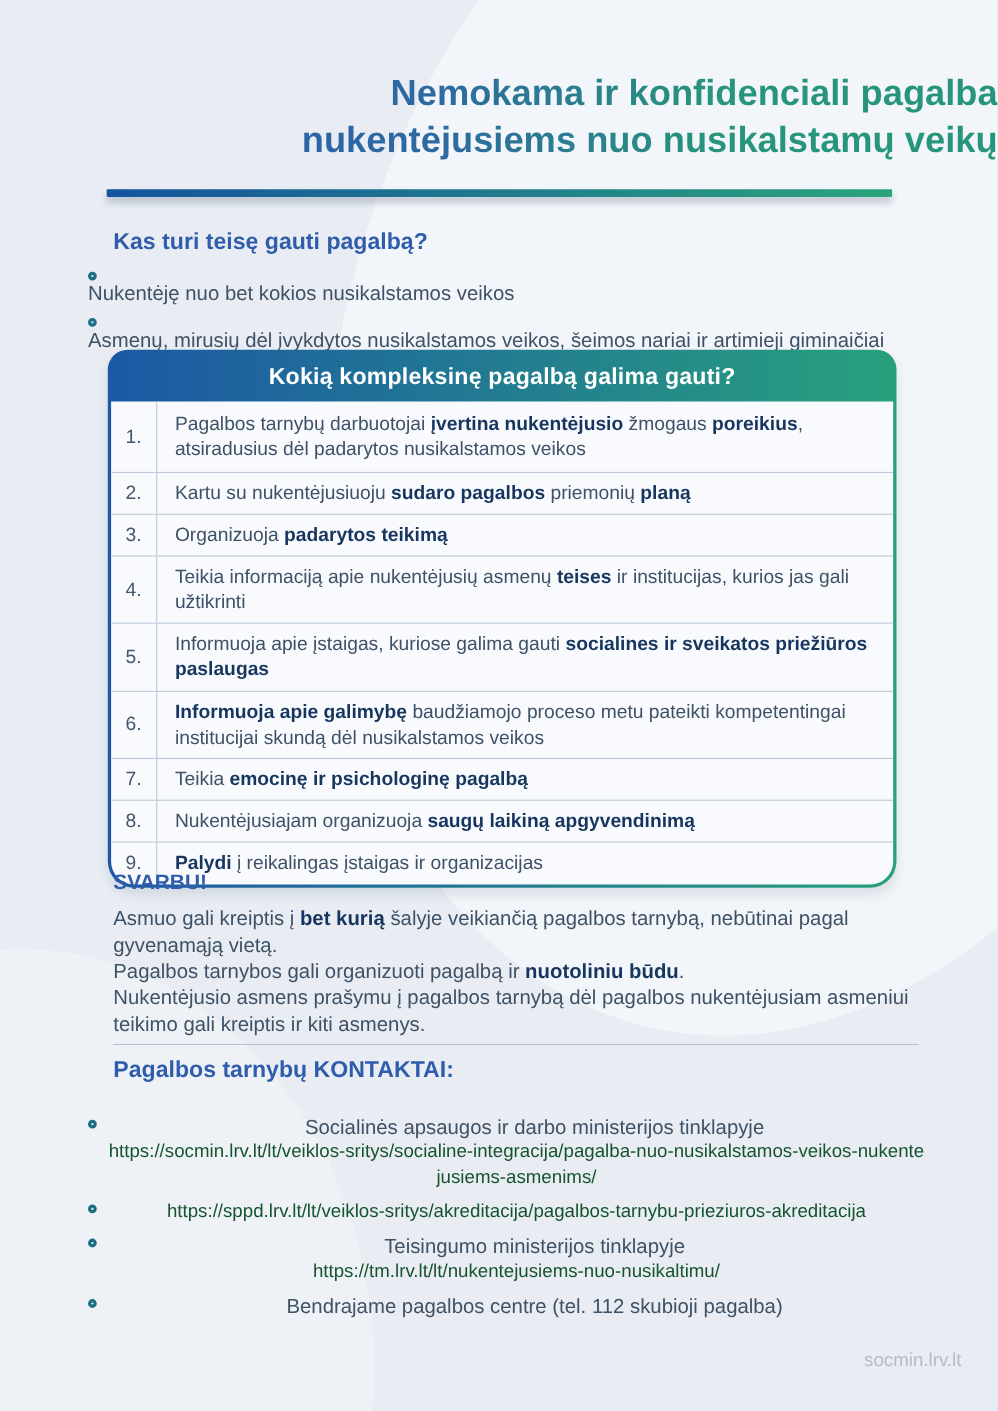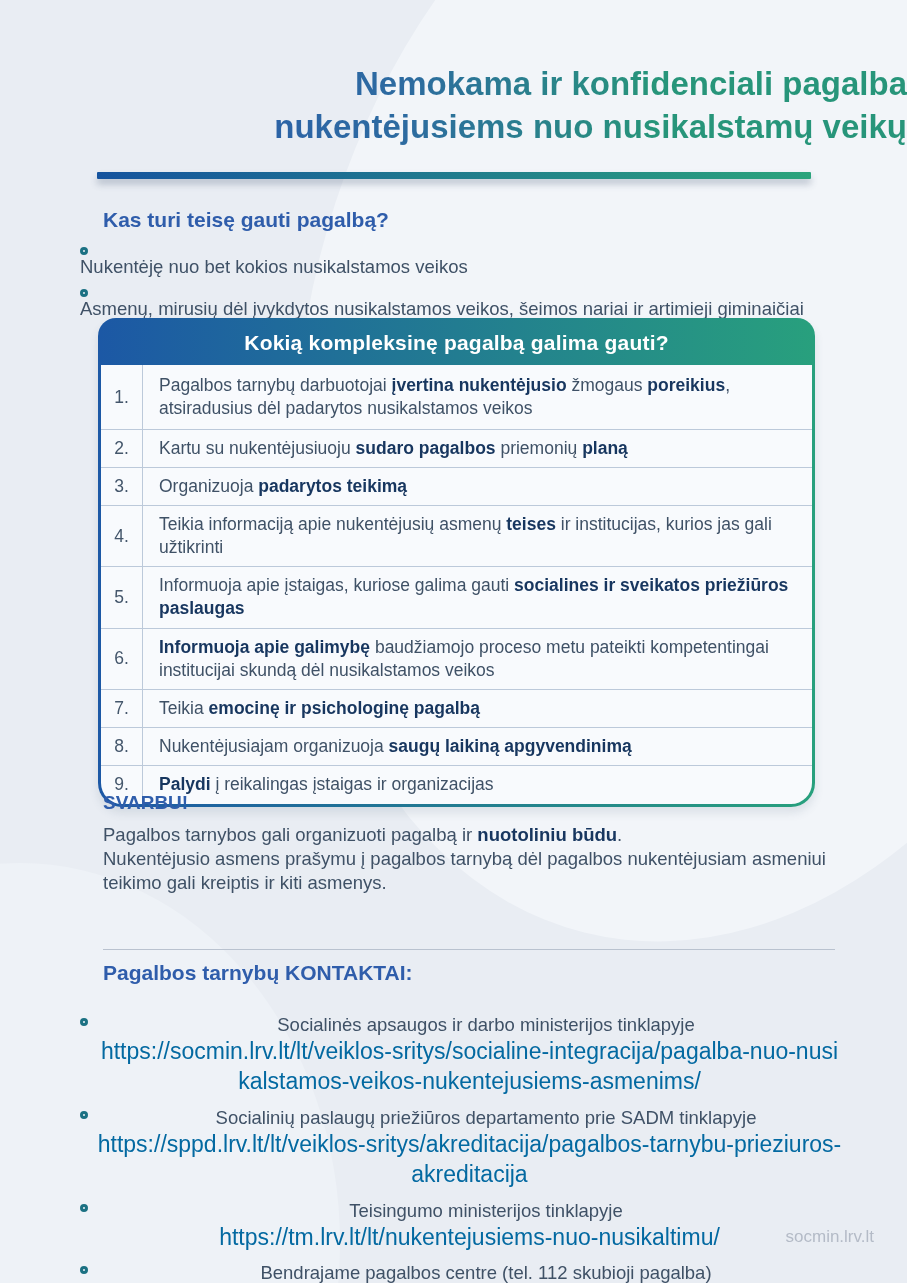--- a/index.html
+++ b/index.html
@@ -87,21 +87,21 @@
   }
 
   
   .contacts { position:absolute; left:80px; top:961px; width:795px; }
   .contacts h2 { margin-left:23px; margin-bottom:28px; }
   .citem { display:flex; align-items:flex-start; margin-bottom:9px; }
   .citem .ring { margin-top:5px; }
   .cbody { flex:1 1 auto;text-align:center; }
   .clabel { font-size:18.5px; line-height:1.25; }
   .curl {
-    font-size:23px; line-height:1.32; color:#0369a1;
+    font-size:17px; line-height:1.32; color:#14532d;
     word-break:break-all; width:745px; max-width:100%;
     text-decoration:none; display:block; cursor:pointer;
   }
   .curl:empty { display:none; }
 
   .footer {
     position:absolute; right:33px; top:1227px;
     font-size:17px; color:#b4bbc7;
   }
 </style>
@@ -187,39 +187,39 @@
         <div class="tnum">9.</div>
         <div class="tcell">
             <div><span class="b">Palydi</span><span> į reikalingas įstaigas ir organizacijas</span></div>
           </div>
       </div>
     </div>
   </section>
 
   <section class="important">
     <h3>SVARBU!</h3>
+    <p><span>Asmuo gali kreiptis į </span><span class="b">bet kurią</span><span> šalyje veikiančią pagalbos tarnybą, nebūtinai pagal gyvenamąją vietą.</span></p>
     <p><span>Pagalbos tarnybos gali organizuoti pagalbą ir </span><span class="b">nuotoliniu būdu</span><span>.</span></p>
     <p><span>Nukentėjusio asmens prašymu į pagalbos tarnybą dėl pagalbos nukentėjusiam asmeniui teikimo gali kreiptis ir kiti asmenys.</span></p>
   </section>
 
   <div class="divider"></div>
 
   <section class="contacts">
     <h2 class="sec">Pagalbos tarnybų KONTAKTAI:</h2>
     <div class="citem">
       <span class="ring"></span>
       <div class="cbody">
         <div class="clabel">Socialinės apsaugos ir darbo ministerijos tinklapyje</div>
         <a class="curl">https://socmin.lrv.lt/lt/veiklos-sritys/socialine-integracija/pagalba-nuo-nusikalstamos-veikos-nukentejusiems-asmenims/</a>
       </div>
     </div>
     <div class="citem">
       <span class="ring"></span>
       <div class="cbody">
-        <div class="clabel">Socialinių paslaugų priežiūros departamento prie SADM tinklapyje</div>
         <a class="curl">https://sppd.lrv.lt/lt/veiklos-sritys/akreditacija/pagalbos-tarnybu-prieziuros-akreditacija</a>
       </div>
     </div>
     <div class="citem">
       <span class="ring"></span>
       <div class="cbody">
         <div class="clabel">Teisingumo ministerijos tinklapyje</div>
         <a class="curl">https://tm.lrv.lt/lt/nukentejusiems-nuo-nusikaltimu/</a>
       </div>
     </div>

